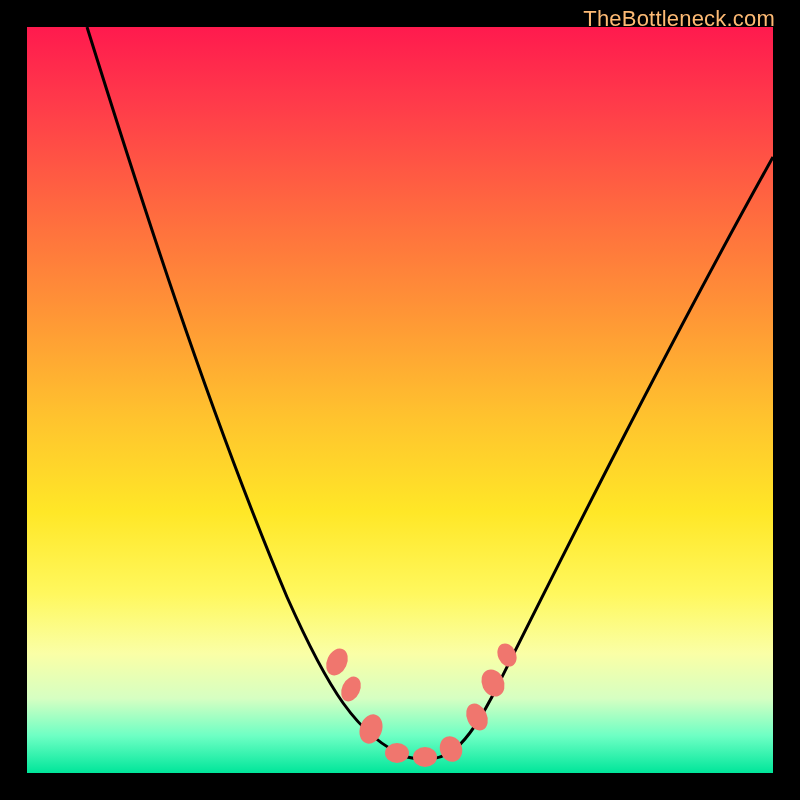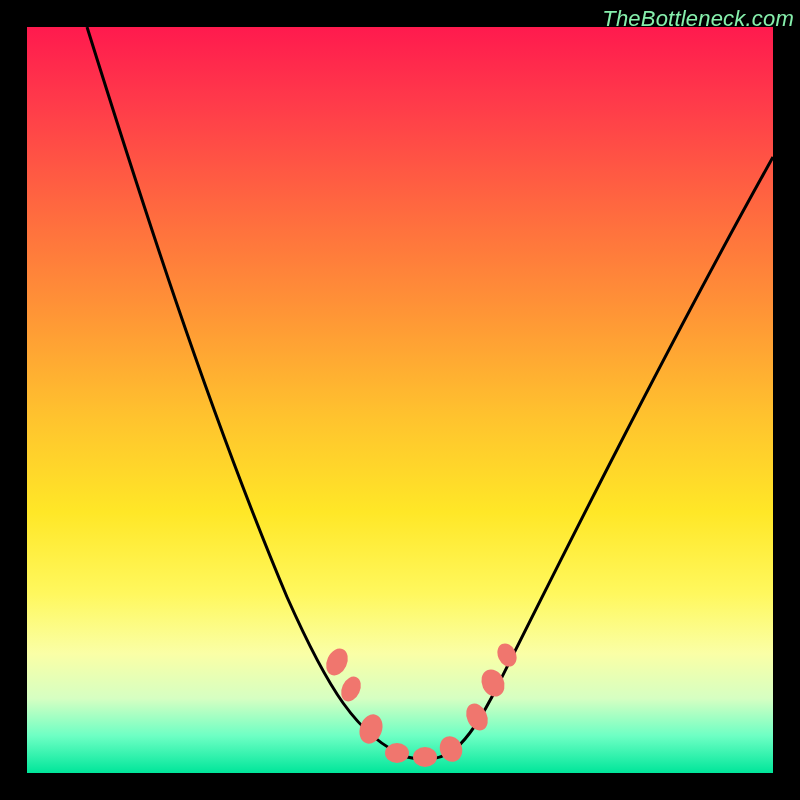--- a/index.html
+++ b/index.html
@@ -35,27 +35,26 @@
       #fff85e 76%,
       #faffa6 84%,
       #d6ffc2 90%,
       #6effc4 95%,
       #00e69a 100%
     );
   }
   .watermark {
     position: absolute;
     top: 6px;
-    right: 6px;
-    color: #86efac;
+    right: 25px;
+    color: #fdba74;
     font-size: 22px;
     font-weight: 500;
     letter-spacing: 0.2px;
     user-select: none;
-    font-style: italic;
   }
   svg.curve {
     position: absolute;
     left: 0; top: 0;
     width: 746px;
     height: 746px;
     overflow: visible;
   }
   .curve path {
     fill: none;

